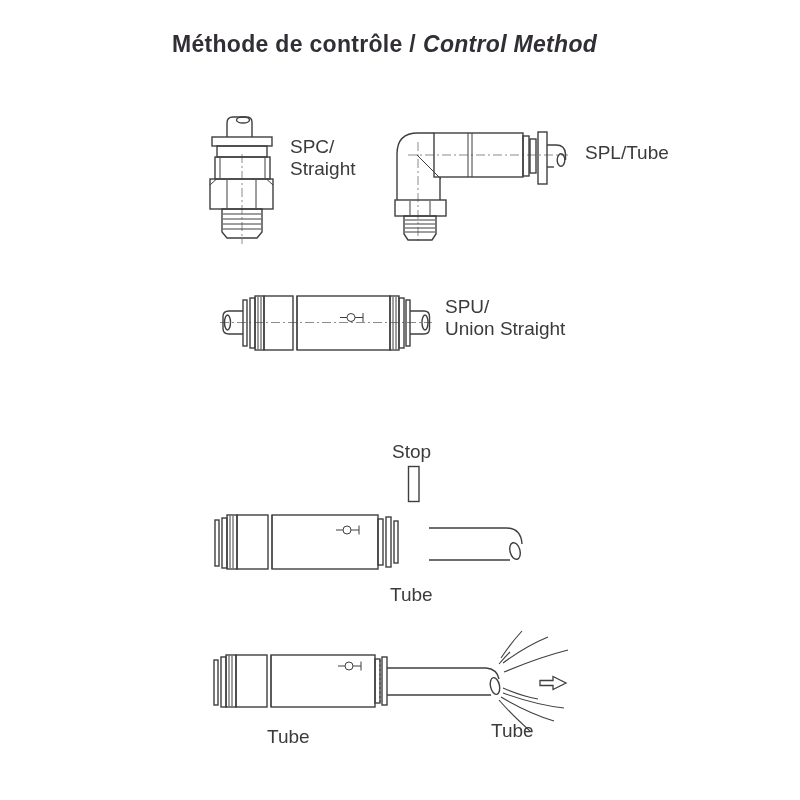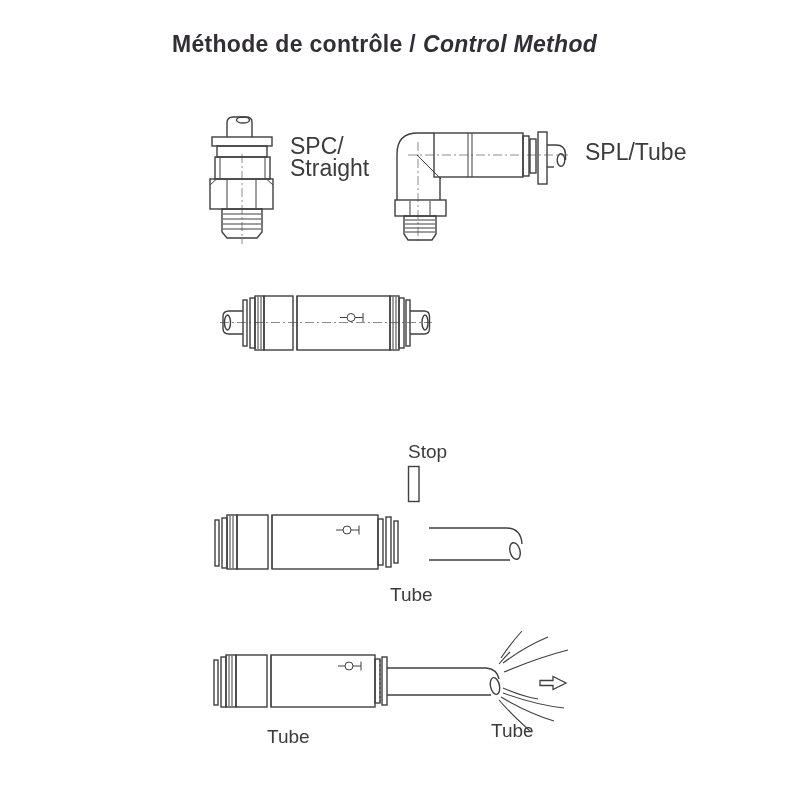--- a/index.html
+++ b/index.html
@@ -14,21 +14,21 @@
     position:relative;width:699px;height:800px;background:var(--bg);
     font-family:"Liberation Sans", sans-serif;overflow:hidden;
   }
   .title{
     position:absolute;left:172px;top:31px;margin:0;
     font-size:23px;font-weight:bold;color:var(--title-color);
     letter-spacing:0.3px;white-space:nowrap;
   }
   .title .en{font-style:italic;margin-left:7px;}
   .part-label{
-    position:absolute;font-size:23px;line-height:21.5px;color:var(--label-color);
+    position:absolute;font-size:19px;line-height:21.5px;color:var(--label-color);
     white-space:nowrap;
   }
   .anno-label{
     position:absolute;font-size:19px;color:var(--label-color);white-space:nowrap;
   }
   svg.draw{position:absolute;color:var(--line);overflow:visible;}
   svg.draw rect, svg.draw path, svg.draw line, svg.draw ellipse,
   svg.draw circle, svg.draw polygon{
     fill:none;stroke:currentColor;stroke-width:1.4;
   }
@@ -176,22 +176,26 @@
     <polygon points="330,50.5 343,50.5 343,46.5 356,53 343,59.5 343,55.5 330,55.5"></polygon>
   </svg>
 
   <div class="part-label" style="left:290px;top:136px">
     <div>SPC/</div>
     <div>Straight</div>
   </div>
 
   <div class="part-label" style="left:585px;top:142px">SPL/Tube</div>
 
-
-  <div class="anno-label" style="left:408px;top:441px">Stop</div>
+  <div class="part-label" style="left:445px;top:296px">
+    <div>SPU/</div>
+    <div>Union Straight</div>
+  </div>
+
+  <div class="anno-label" style="left:392px;top:441px">Stop</div>
 
   <div class="anno-label" style="left:390px;top:584px">Tube</div>
 
   <div class="anno-label" style="left:267px;top:726px">Tube</div>
 
   <div class="anno-label" style="left:491px;top:720px">Tube</div>
 
 </div>
 
 </body></html>

